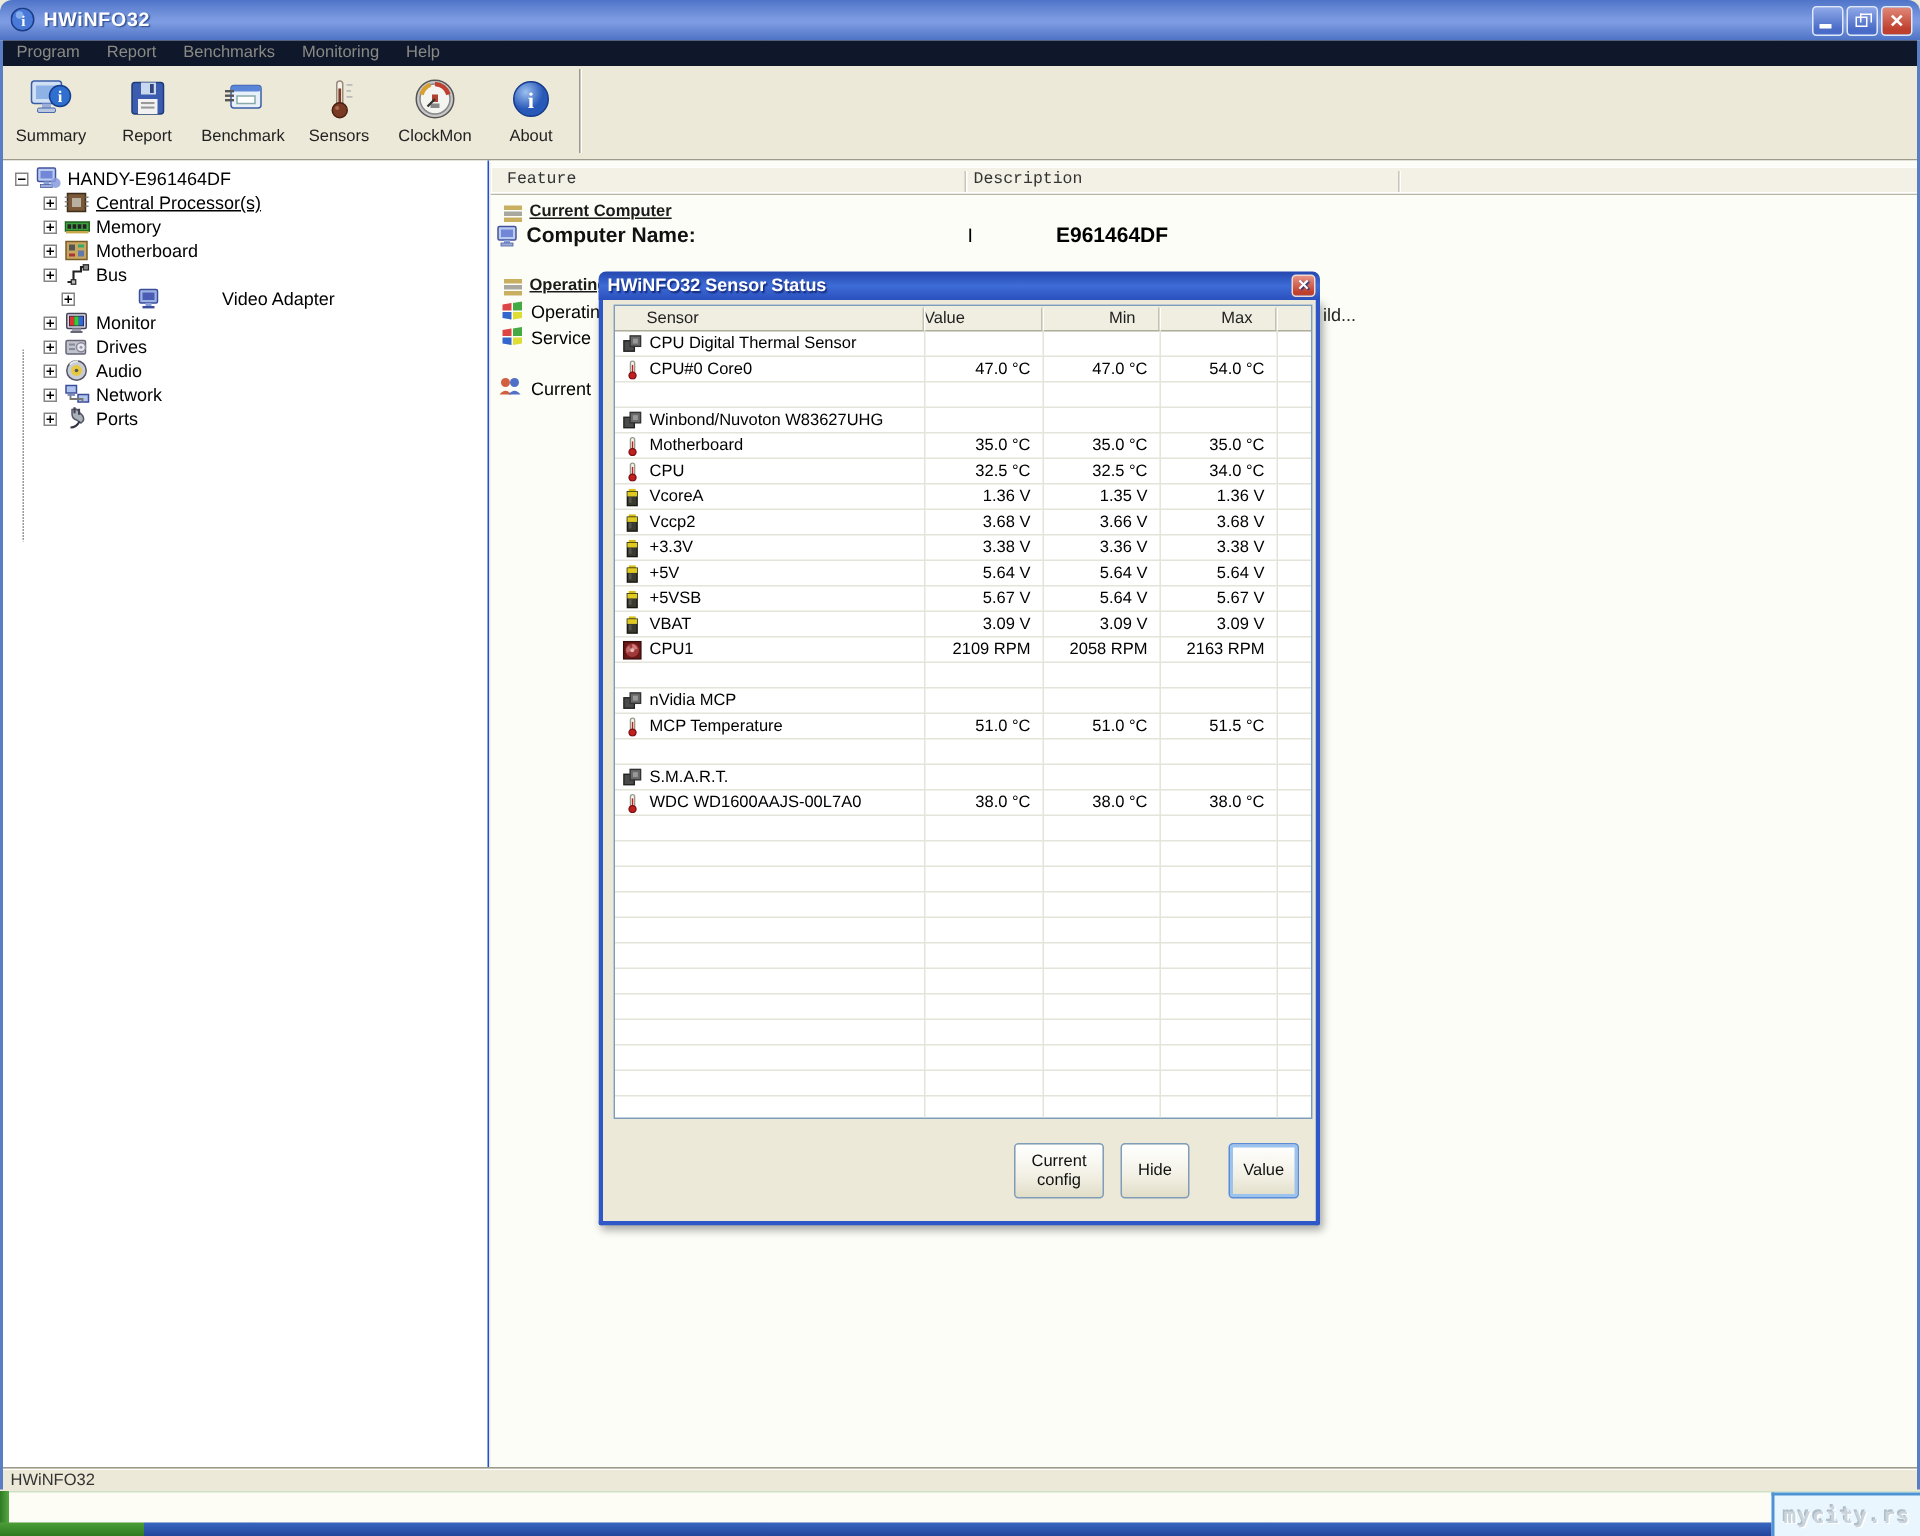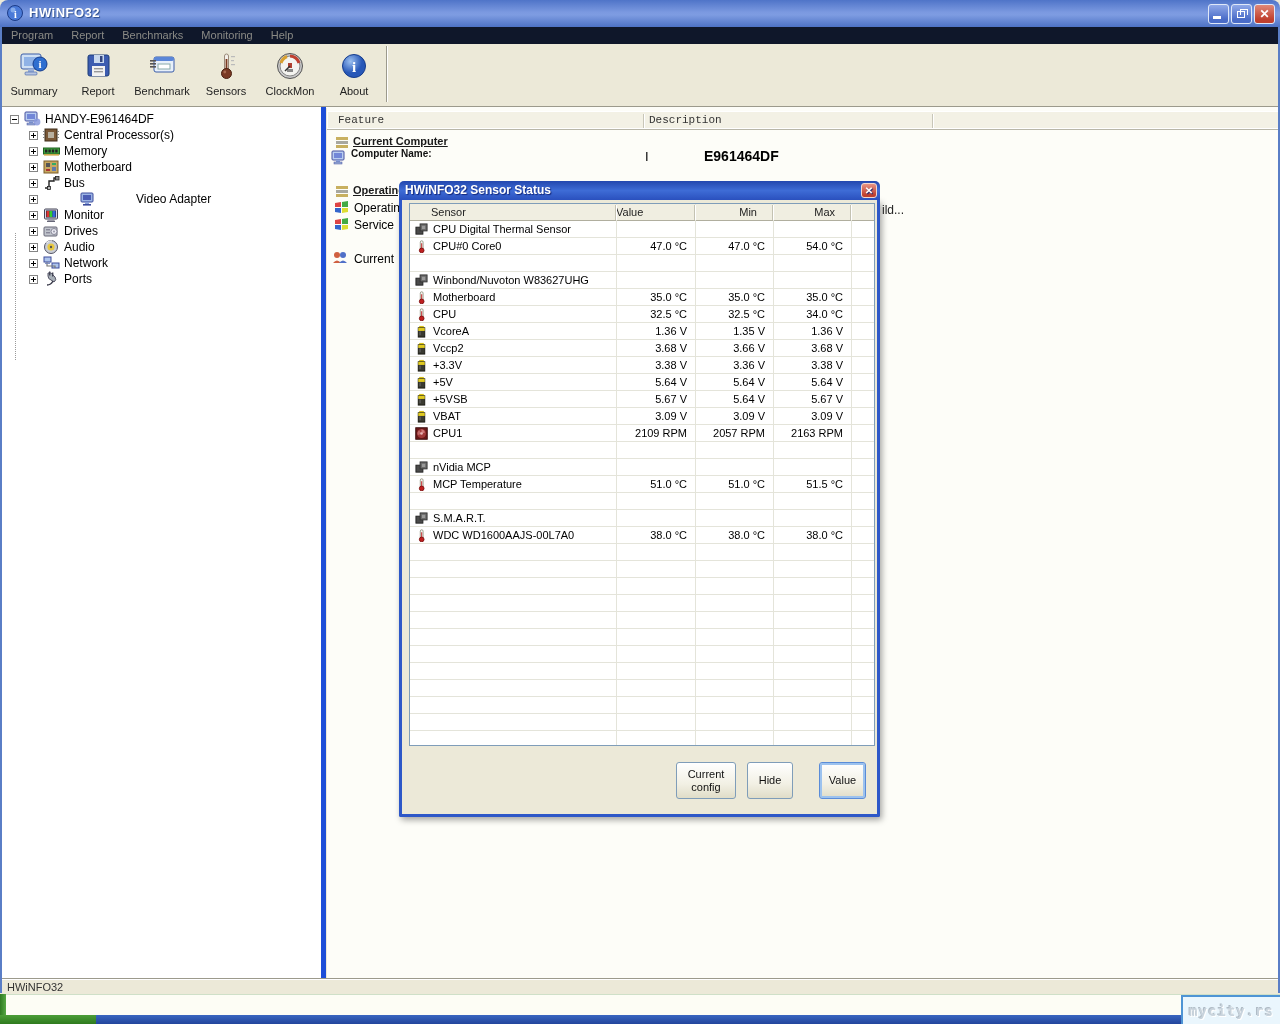--- a/index.html
+++ b/index.html
@@ -33,39 +33,39 @@
 
   
   .toolbar { position:absolute; left:2px; top:44px; width:1276px; height:63px; background:#ECE9D8;
     border-bottom:1px solid #9c9a8c; box-shadow:0 1px 0 #fff; display:flex; }
   .tb-btn { width:64px; height:60px; display:flex; flex-direction:column; align-items:center; justify-content:flex-start; padding-top:6px; }
   .tb-icon { width:32px; height:32px; display:flex; align-items:center; justify-content:center; }
   .tb-label { margin-top:3px; font-size:11px; color:#222; }
   .tb-divider { width:1px; height:56px; margin-top:2px; background:#9c9a8c; box-shadow:1px 0 0 #fff; }
 
   
-  .tree-panel { position:absolute; left:2px; top:107px; width:324px; height:871px; background:#fff; border-right:5px solid #1d4ed8; overflow:hidden; }
+  .tree-panel { position:absolute; left:2px; top:107px; width:324px; height:871px; background:#fff; border-right:1px solid #1d4ed8; overflow:hidden; }
   .tree-row { position:absolute; height:16px; display:flex; align-items:center; }
   .tree-expand { width:9px; height:9px; border:1px solid #858585; background:#fff; position:relative; flex:none; }
   .tree-expand::before, .tree-expand.minus::before { content:""; position:absolute; left:1px; top:3px; width:5px; height:1px; background:#000; }
   .tree-expand.plus::after { content:""; position:absolute; left:3px; top:1px; width:1px; height:5px; background:#000; }
   .tree-icon { width:17px; height:16px; margin-left:5px; flex:none; }
   .tree-label { margin-left:4px; white-space:nowrap; font-size:12px; }
   .tree-vline { position:absolute; left:13px; top:126px; width:1px; height:128px;
     background-image:repeating-linear-gradient(180deg,#9a9a9a 0 1px,transparent 1px 2px); }
 
   .content-panel { position:absolute; left:327px; top:107px; width:951px; height:871px; background:#FDFDF8; overflow:hidden; }
   .col-header { position:absolute; left:0; top:4px; width:951px; height:18px; background:#F3F1E5;
     border:1px solid #fff; border-right:none; box-shadow:0 1px 0 #b8b6a8; font-size:11px; color:#333;font-family:Liberation Mono, monospace; }
   .col-header .ch { position:absolute; top:2px; }
   .ch-sep { position:absolute; top:2px; width:1px; height:14px; background:#c8c6b8; box-shadow:1px 0 0 #fff; }
 
   .section-link { position:absolute; font-weight:bold; text-decoration:underline; color:#1a1a1a; white-space:nowrap; }
   .feat-item { position:absolute; white-space:nowrap; font-size:12px; }
-  .feat-big { font-size:10px; font-weight:bold; color:#111; }
+  .feat-big { font-size:14px; font-weight:bold; color:#111; }
   .icon16 { position:absolute; width:17px; height:16px; }
   .desc-val { position:absolute; font-size:14px; font-weight:bold; }
   .desc-cursor { position:absolute; font-size:13px; }
   .desc-frag { position:absolute; font-size:12px; color:#222; }
 
   
   .dialog { position:absolute; left:399px; top:181px; width:481px; height:636px; background:#ECE9D8;
     border:3px solid #2E58C8; border-top:none; border-radius:0 0 2px 2px; box-shadow:2px 3px 6px rgba(0,0,0,0.35); z-index:10; }
   .dlg-title { position:absolute; left:-3px; top:-19px; width:481px; height:19px;
     background:linear-gradient(180deg,#2347AE 0%,#3E6CD6 50%,#2A50BE 100%);
@@ -248,21 +248,21 @@
           <svg viewBox="0 0 17 16">
             <rect x="1" y="1" width="12" height="9" rx="1" fill="#b9cdf0" stroke="#46519e"></rect>
             <rect x="3" y="3" width="8" height="5" fill="#7287d8"></rect>
             <rect x="5" y="10" width="4" height="2" fill="#8aa0d8"></rect>
             <rect x="3" y="12" width="8" height="2" fill="#9aaed8" stroke="#46519e" stroke-width="0.5"></rect>
             <circle cx="13" cy="11" r="3.4" fill="#8899dd" opacity="0.85"></circle>
           </svg>
         </span>
         <span class="tree-label" style="font-weight: normal;">HANDY-E961464DF</span>
       </div>
-      <div class="tree-row" style="top: 20px; left: 27px;">
+      <div class="tree-row" style="top: 20px; left: 27px; text-decoration: underline;">
         <span class="tree-expand plus"></span>
         <span class="tree-icon">
           <svg viewBox="0 0 17 16">
             <rect x="2" y="2" width="12" height="12" fill="#7a5838" stroke="#3c2c18"></rect>
             <rect x="5" y="5" width="6" height="6" fill="#b8b0a0"></rect>
             <rect x="0" y="4" width="2" height="1" fill="#888"></rect>
             <rect x="0" y="7" width="2" height="1" fill="#888"></rect>
             <rect x="0" y="10" width="2" height="1" fill="#888"></rect>
             <rect x="14" y="4" width="2" height="1" fill="#888"></rect>
             <rect x="14" y="7" width="2" height="1" fill="#888"></rect>
@@ -302,21 +302,21 @@
         <span class="tree-expand plus"></span>
         <span class="tree-icon">
           <svg viewBox="0 0 17 16">
             <polyline points="2,13 6,13 6,6 11,6 11,3 14,3" fill="none" stroke="#222" stroke-width="1.4"></polyline>
             <rect x="12.5" y="1.5" width="3.5" height="3.5" fill="#888" stroke="#222" stroke-width="0.8"></rect>
             <rect x="4.5" y="11.5" width="3" height="3" fill="#bbb" stroke="#222" stroke-width="0.8"></rect>
           </svg>
         </span>
         <span class="tree-label">Bus</span>
       </div>
-      <div class="tree-row" style="top: 84px; left: 27px; gap: 36px;">
+      <div class="tree-row" style="top: 84px; left: 39px; gap: 36px;">
         <span class="tree-expand plus"></span>
         <span class="tree-icon">
           <svg viewBox="0 0 17 16">
             <rect x="2" y="2" width="12" height="9" rx="1" fill="#9cb4e4" stroke="#3c4c9c"></rect>
             <rect x="4" y="4" width="8" height="5" fill="#4a5cb4"></rect>
             <rect x="6" y="11" width="4" height="2" fill="#8aa0d8"></rect>
             <rect x="4" y="13" width="8" height="1.6" fill="#3c4c9c"></rect>
           </svg>
         </span>
         <span class="tree-label">Video Adapter</span>
@@ -639,21 +639,21 @@
             <svg viewBox="0 0 14 14">
               <rect x="0.8" y="0.8" width="12.4" height="12.4" fill="#6a1818" stroke="#3a0c0c"></rect>
               <circle cx="7" cy="7" r="4.8" fill="#a03a3a"></circle>
               <path d="M7 7 L7 2.5 A4.5 4.5 0 0 1 10.8 6 Z" fill="#d07a7a"></path>
               <path d="M7 7 L3.2 9 A4.5 4.5 0 0 1 4.5 3.5 Z" fill="#c06a6a"></path>
               <circle cx="7" cy="7" r="1.4" fill="#e8b8b8"></circle>
             </svg>
           </span>
           <span class="rname">CPU1</span>
           <span class="st-cell cell-val">2109 RPM</span>
-          <span class="st-cell cell-min">2057 RPM</span>
+          <span class="st-cell cell-min">2058 RPM</span>
           <span class="st-cell cell-max">2163 RPM</span>
         </div>
         <div class="st-row" style="top: 238px;">
           <span class="rname"></span>
           <span class="st-cell cell-val"></span>
           <span class="st-cell cell-min"></span>
           <span class="st-cell cell-max"></span>
         </div>
         <div class="st-row" style="top: 255px;">
           <span class="ric">

